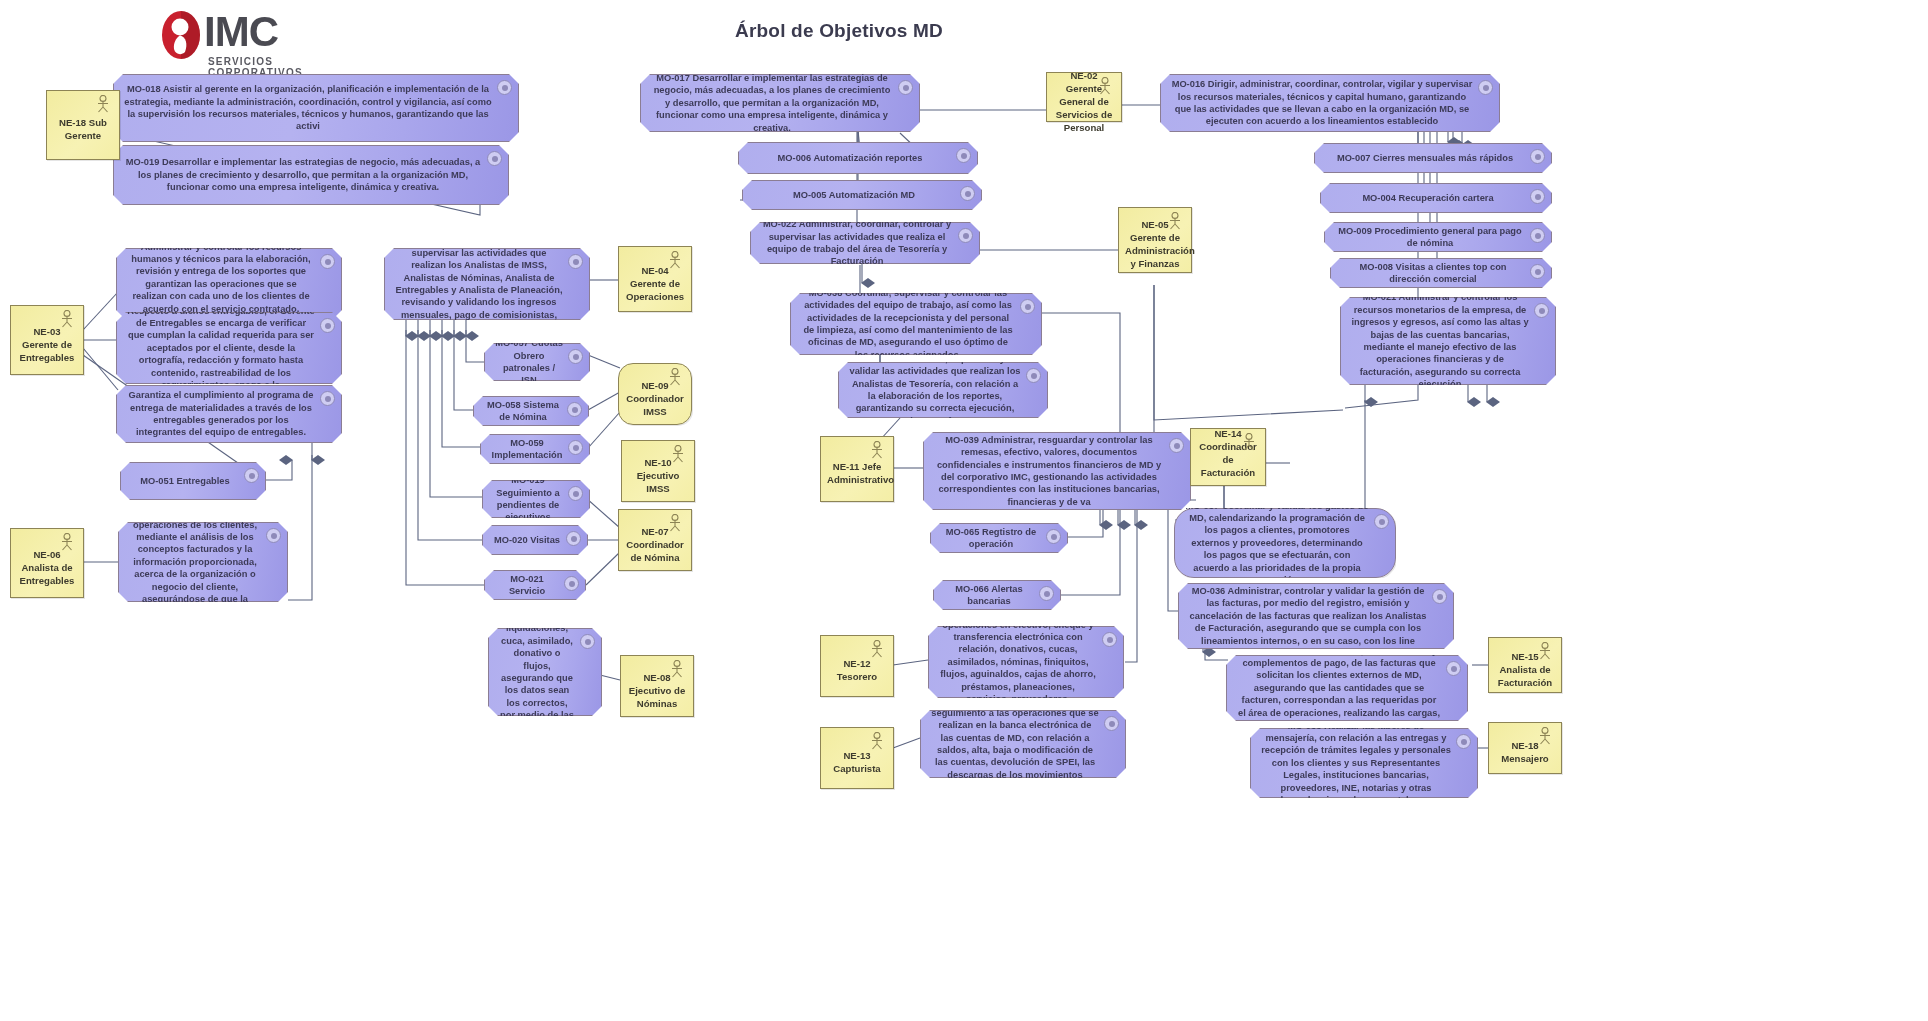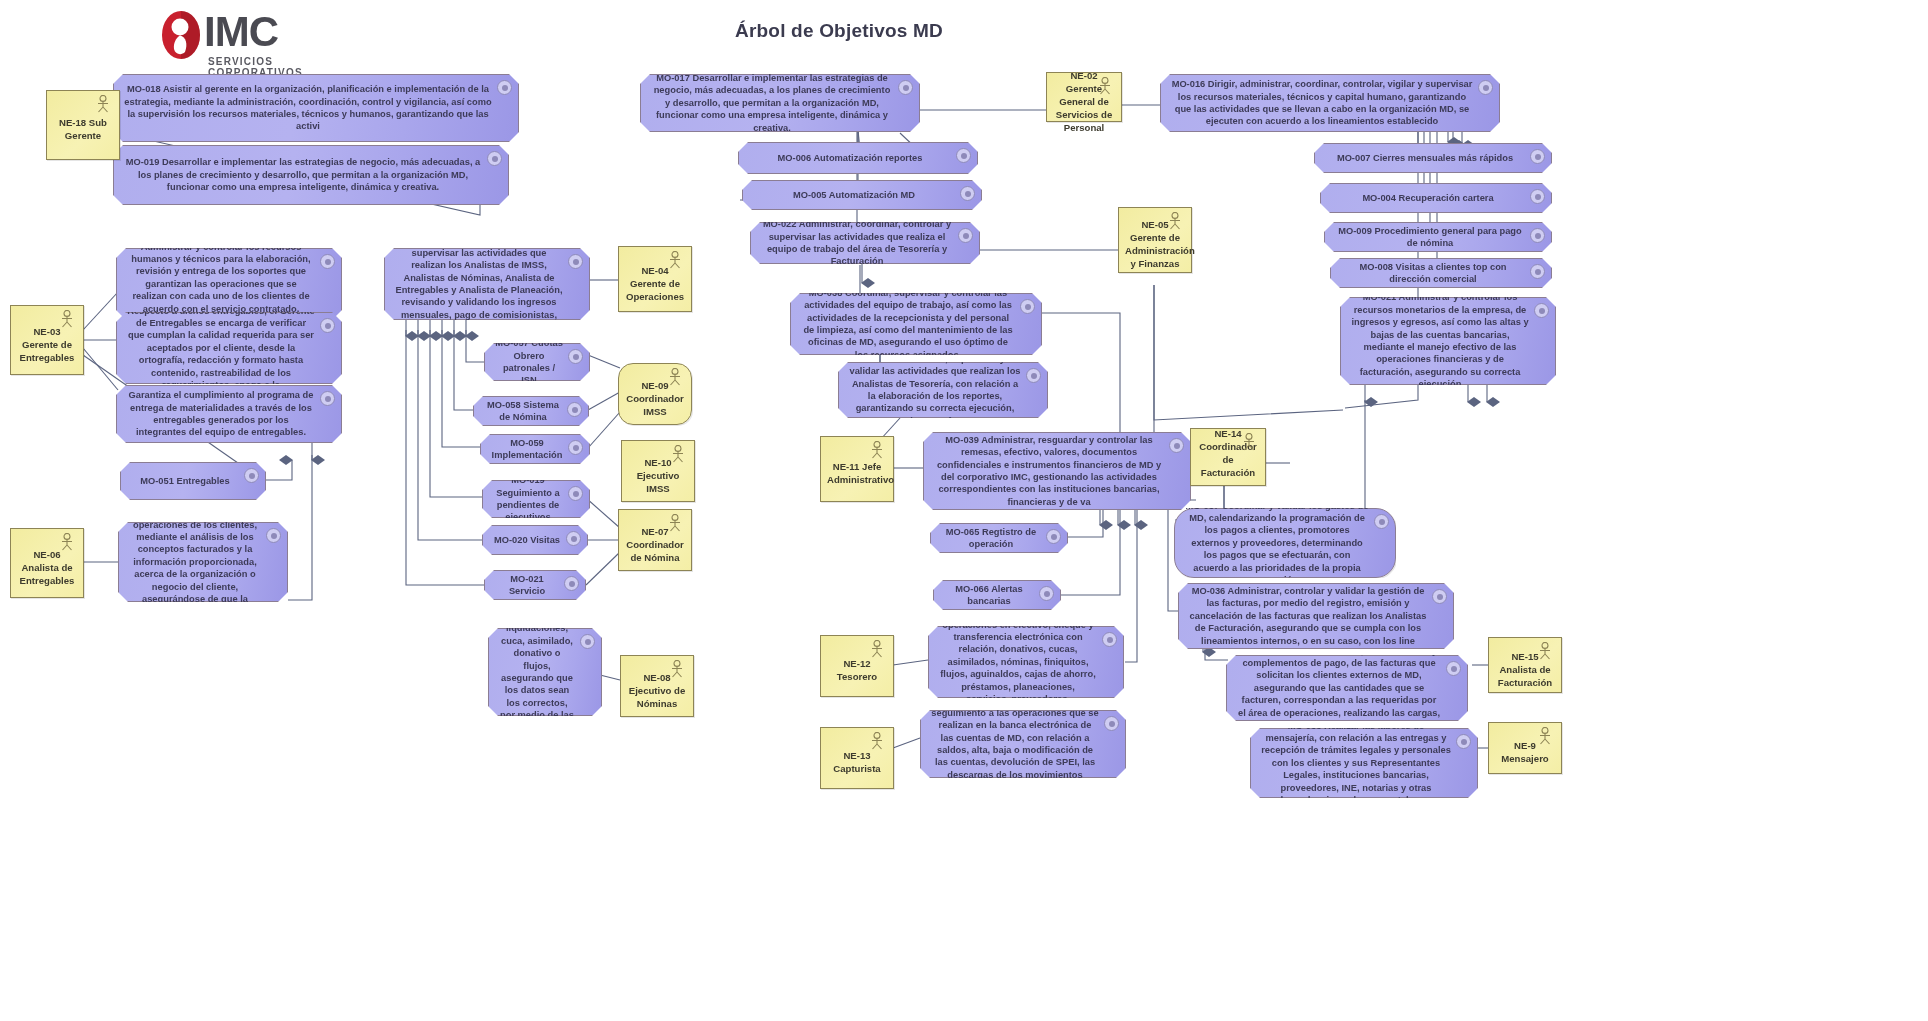--- a/index.html
+++ b/index.html
@@ -512,20 +512,20 @@
 
   <div class="node actor" style="left:1488px;top:637px;width:74px;height:56px;">
     <span class="txt">NE-15 Analista de Facturación</span>
     <svg class="actor-icon" viewBox="0 0 16 18">
       <circle cx="8" cy="3.4" r="3" fill="none" stroke="#8d8455" stroke-width="1.1"></circle>
       <path d="M8 6.6 L8 12 M3 8.5 L13 8.5 M8 12 L3.5 17 M8 12 L12.5 17" fill="none" stroke="#8d8455" stroke-width="1.1"></path>
     </svg>
   </div>
 
   <div class="node actor" style="left:1488px;top:722px;width:74px;height:52px;">
-    <span class="txt">NE-9 Mensajero</span>
+    <span class="txt">NE-18 Mensajero</span>
     <svg class="actor-icon" viewBox="0 0 16 18">
       <circle cx="8" cy="3.4" r="3" fill="none" stroke="#8d8455" stroke-width="1.1"></circle>
       <path d="M8 6.6 L8 12 M3 8.5 L13 8.5 M8 12 L3.5 17 M8 12 L12.5 17" fill="none" stroke="#8d8455" stroke-width="1.1"></path>
     </svg>
   </div>
 
 </div>
 
 </body></html>

